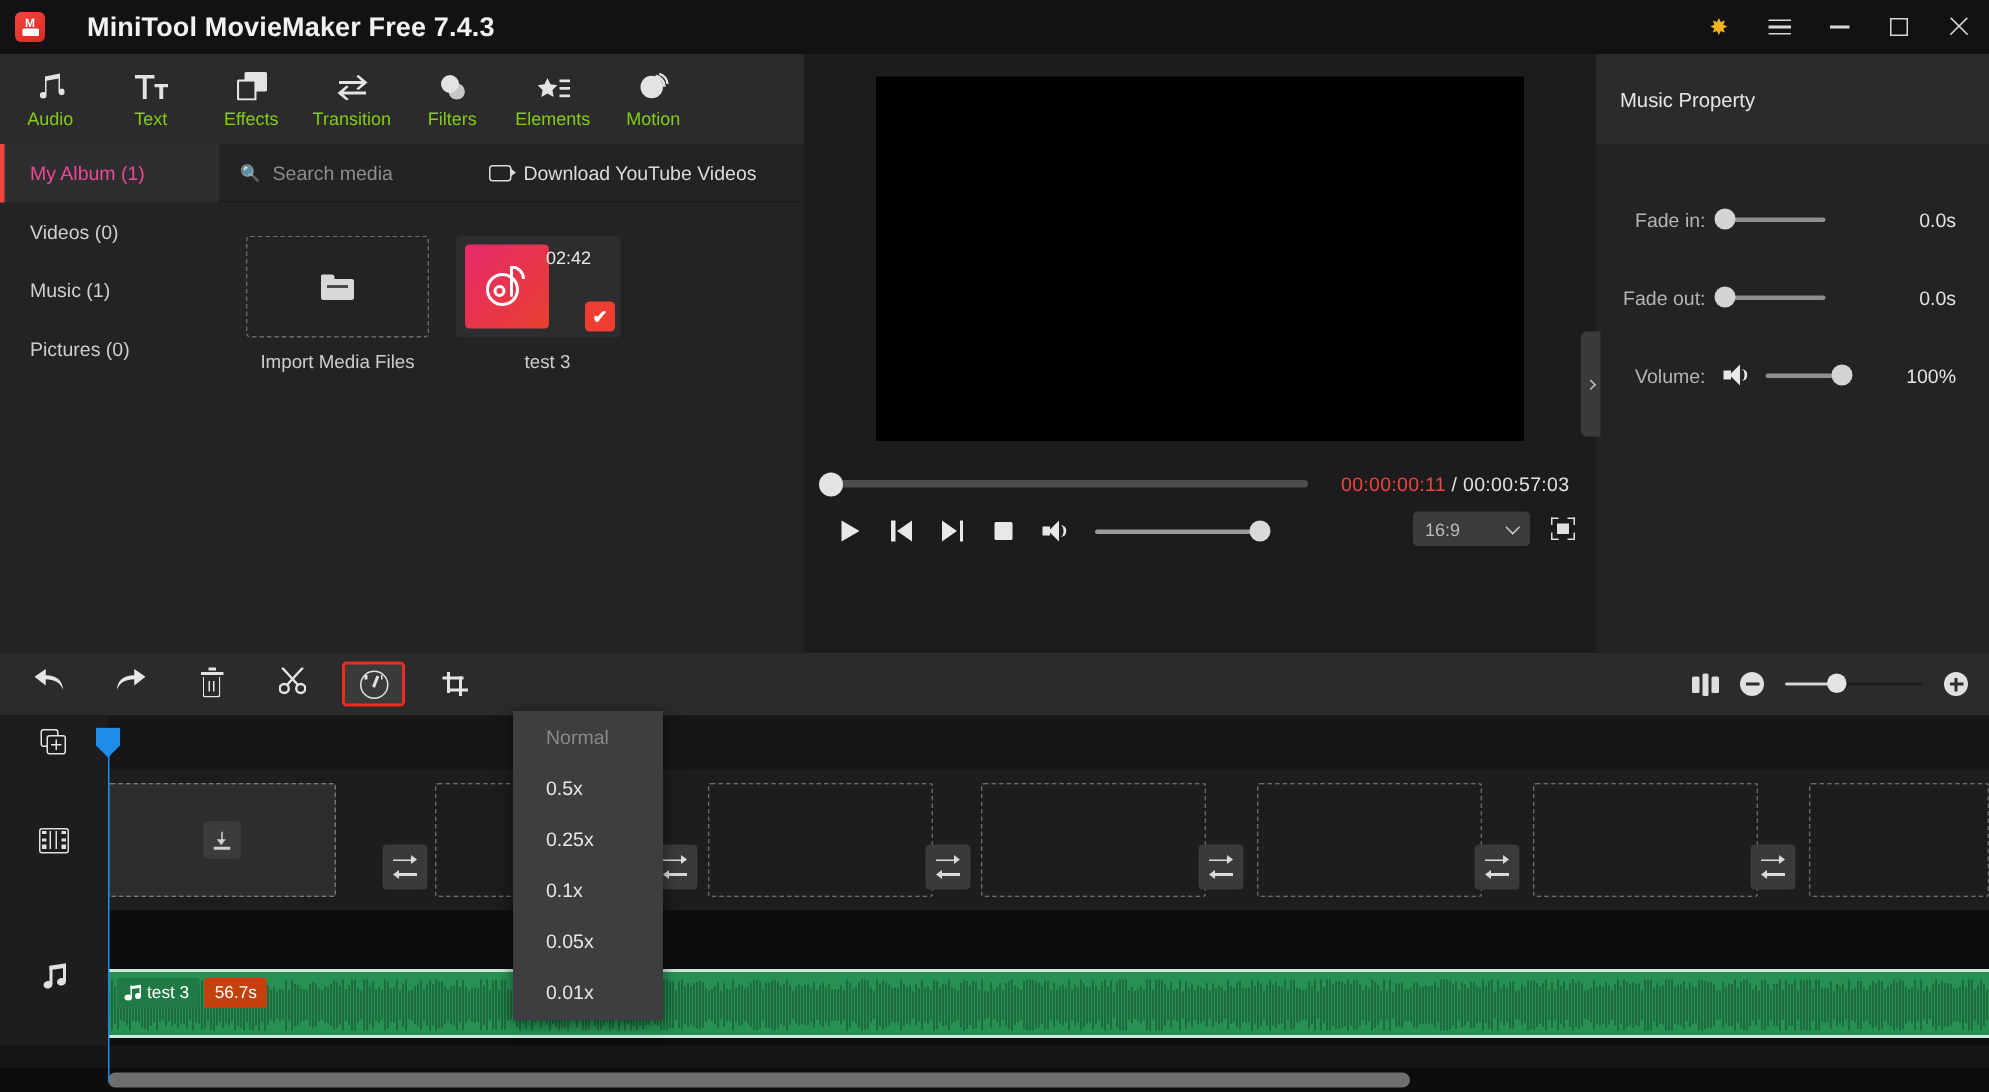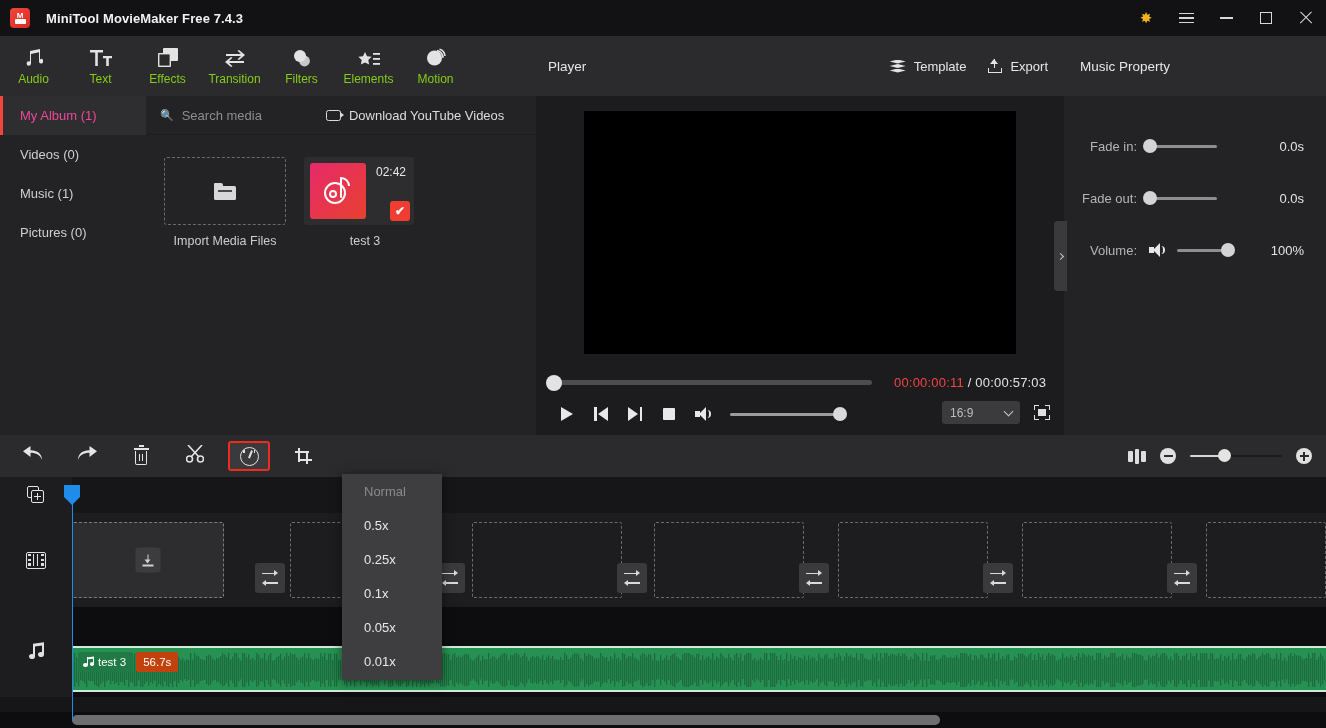--- a/index.html
+++ b/index.html
@@ -22,21 +22,21 @@
     width: 20px; height: 20px; margin-left: 10px; border-radius: 4px;
     background: linear-gradient(145deg,#f2453d,#d92b22);
     display: flex; align-items: center; justify-content: center;
     position: relative;
   }
   .app-logo::after{
     content:""; position:absolute; width:11px; height:5px; bottom:4px;
     background:#fff; border-radius:1px;
   }
   .app-logo span { font-size: 8px; color:#fff; font-weight:bold; position:relative; top:-3px; }
-  .app-title { margin-left: 16px; font-size: 13px; font-weight: bold; color: #f2f2f2; letter-spacing:.1px;}
+  .app-title { margin-left: 28px; font-size: 18px; font-weight: bold; color: #f2f2f2; letter-spacing:.1px;}
   .tb-right { margin-left: auto; display: flex; align-items: center; height: 36px; }
   .tb-btn {
     width: 40px; height: 36px; display: flex; align-items: center; justify-content: center;
     cursor: pointer;
   }
   .key-icon { color: #f0b31e; font-size: 15px; transform: rotate(-45deg); display:block;}
   .ham { width: 15px; height: 11px; position: relative; }
   .ham i { position: absolute; left: 0; width: 15px; height: 1.6px; background: #d8d8d8; }
   .ham i:nth-child(1){top:0}.ham i:nth-child(2){top:4.6px}.ham i:nth-child(3){top:9.2px}
   .min-i { width: 13px; height: 1.4px; background: #d8d8d8; }
@@ -107,21 +107,21 @@
   .thumb-art {
     width: 56px; height: 56px; border-radius: 3px;
     background: linear-gradient(135deg,#e62a6b 0%,#e8402f 100%);
     display:flex; align-items:center; justify-content:center;
   }
   .note-glyph { position:relative; width:30px; height:30px; }
   .note-glyph .ring { position:absolute; left:1px; top:6px; width:22px; height:22px; border:2px solid #fff; border-radius:50%;}
   .note-glyph .stem { position:absolute; left:17px; top:2px; width:2px; height:20px; background:#fff; border-radius:1px; }
   .note-glyph .flag { position:absolute; left:17px; top:1px; width:10px; height:9px; border-top:2px solid #fff; border-right:2px solid #fff; border-radius:0 9px 0 0;}
   .note-glyph .dot { position:absolute; left:6px; top:14px; width:8px; height:8px; border:2px solid #fff; border-radius:50%;}
-  .thumb-dur { position:absolute; right:8px; top:8px; font-size:12px; color:#e8e8e8; }
+  .thumb-dur { position:absolute; right:20px; top:8px; font-size:12px; color:#e8e8e8; }
   .thumb-check {
     position:absolute; right:4px; bottom:4px; width:20px; height:20px; border-radius:3px;
     background:#ef3d32; display:flex; align-items:center; justify-content:center;
     color:#fff; font-size:12px; font-weight:bold;
   }
   .thumb-name { text-align:center; font-size:12.5px; color:#cdcdcd; margin-top:9px; }
   .import-label { text-align:center; font-size:12.5px; color:#cdcdcd; margin-top:9px; }
 
   
   .player {
@@ -463,41 +463,20 @@
                 <span>✔</span>
               </div>
           </div>
           <div class="thumb-name">test 3</div>
         </div>
       </div>
     </div>
   </div>
 
   <div class="player">
-    <div class="player-head">
-      <div class="player-title">Player</div>
-      <div class="ph-actions">
-        <div class="ph-act">
-          <span class="layers-ico">
-              <i></i>
-              <i></i>
-              <i></i>
-            </span>
-          <span>Template</span>
-        </div>
-        <div class="ph-act">
-          <span class="export-ico">
-              <i class="arwh"></i>
-              <i class="arw"></i>
-              <i class="base"></i>
-            </span>
-          <span>Export</span>
-        </div>
-      </div>
-    </div>
     <div class="stage">
       <div class="video"></div>
     </div>
     <div class="player-ctl">
       <div class="prog-row">
         <div class="prog-track">
           <div class="prog-red"></div>
           <div class="prog-knob"></div>
         </div>
         <div class="time">

